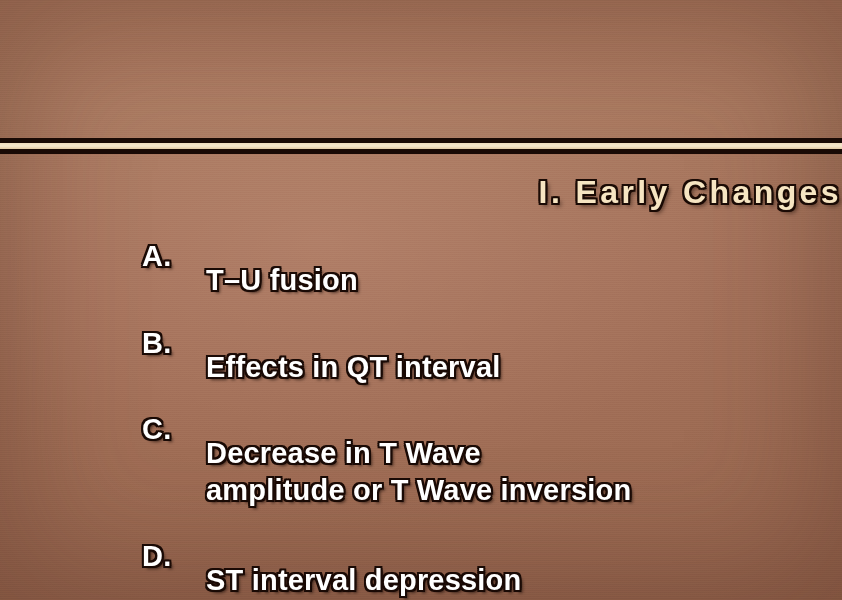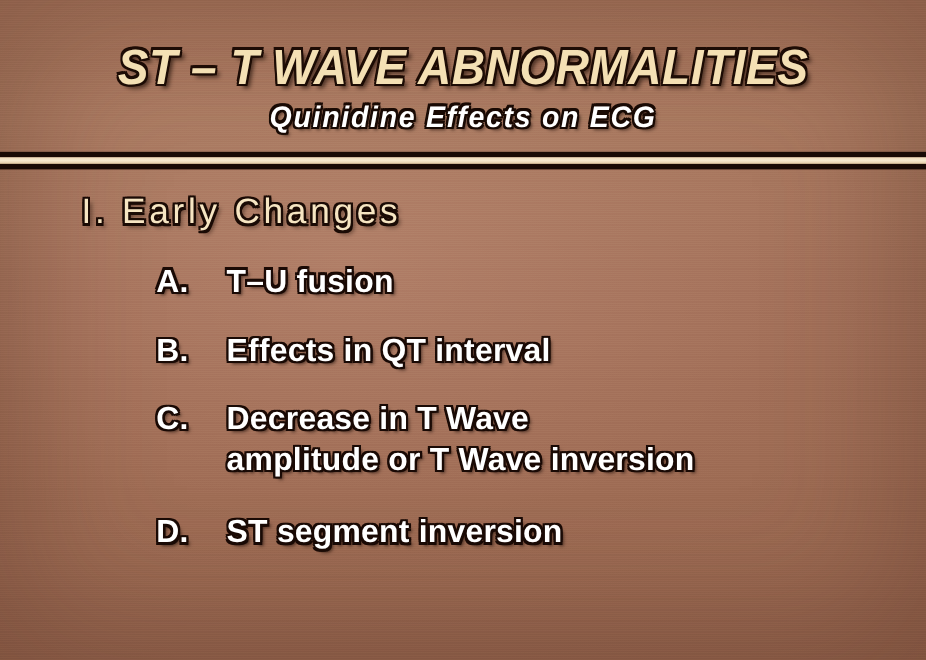--- a/index.html
+++ b/index.html
@@ -118,31 +118,32 @@
     top: 172px;
     left: 0;
     right: 0;
     z-index: 3;
   }
 
   .section-heading {
     margin: 0;
     padding-left: 74px;
     font-size: 32px;
-    font-weight: 400;
+    font-weight: 700;
     letter-spacing: 3.4px;
     color: #f6e5c2;
     line-height: 1.25;
     text-shadow:
       -2px 0 0 #1b0b05,  2px 0 0 #1b0b05,
        0 -2px 0 #1b0b05,  0 2px 0 #1b0b05,
       -2px -2px 0 #1b0b05, 2px -2px 0 #1b0b05,
       -2px 2px 0 #1b0b05,  2px 2px 0 #1b0b05,
        3px 3px 4px rgba(22,9,4,0.6);
     white-space: nowrap;
+    text-align: right;
   }
 
   .sub-list {
     margin: 0;
     padding: 0;
     list-style: none;
     padding-left: 142px;
     margin-top: 26px;
   }
 
@@ -166,34 +167,31 @@
 
   .sub-item .marker {
     flex: 0 0 auto;
     width: 64px;
     white-space: nowrap;
   }
 
   .sub-item .body-text {
     flex: 1 1 auto;
     white-space: pre-line;
+    margin-top: 24px;
   }
 
   
   .sub-item.multiline { margin-bottom: 30px; }
 </style>
 </head>
 <body>
 
 <div class="slide">
 
-  <div class="header">
-    <h1 class="title">ST – T WAVE ABNORMALITIES</h1>
-    <h2 class="subtitle">Quinidine Effects on ECG</h2>
-  </div>
 
   <div class="divider">
     <div class="bar-dark-top"></div>
     <div class="bar-light"></div>
     <div class="bar-dark-bottom"></div>
   </div>
 
   <div class="body">
 
     <h3 class="section-heading">I. Early Changes</h3>
@@ -211,19 +209,19 @@
       </li>
 
       <li class="sub-item multiline">
         <span class="marker">C.</span>
         <span class="body-text">Decrease in T Wave
 amplitude or T Wave inversion</span>
       </li>
 
       <li class="sub-item">
         <span class="marker">D.</span>
-        <span class="body-text">ST segment inversion</span>
+        <span class="body-text">ST interval depression</span>
       </li>
 
     </ul>
   </div>
 
 </div>
 
 </body></html>

